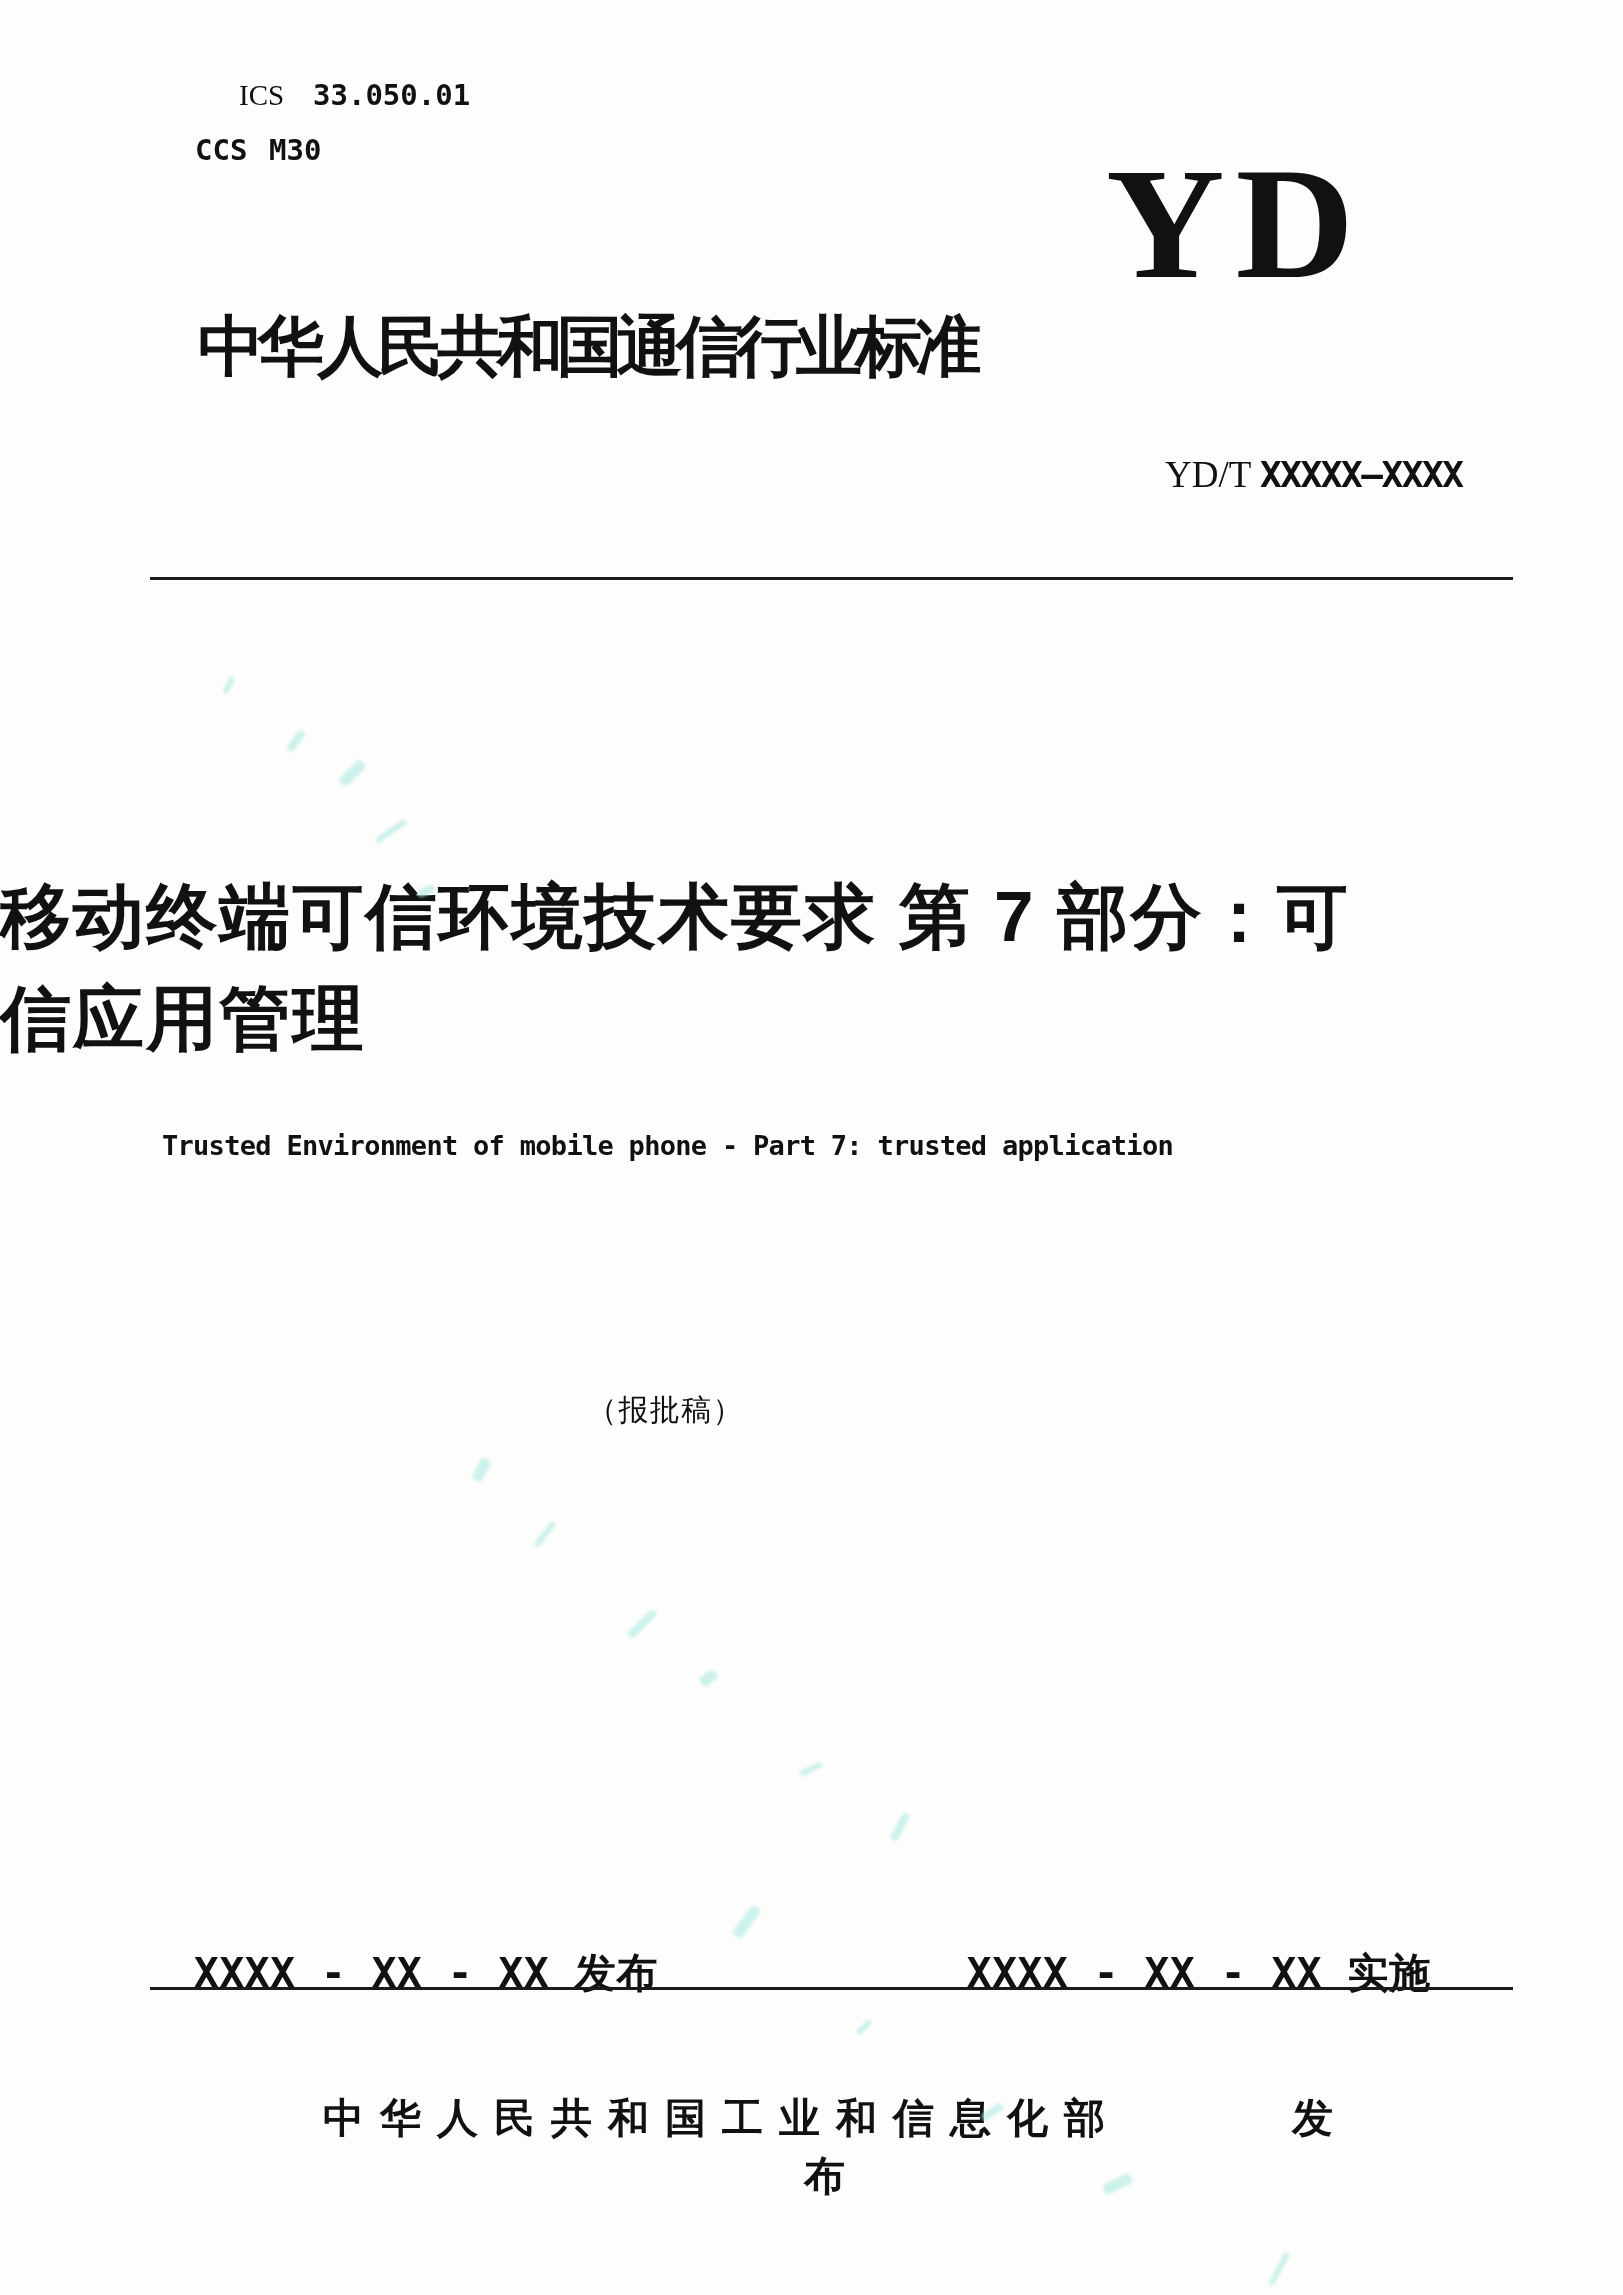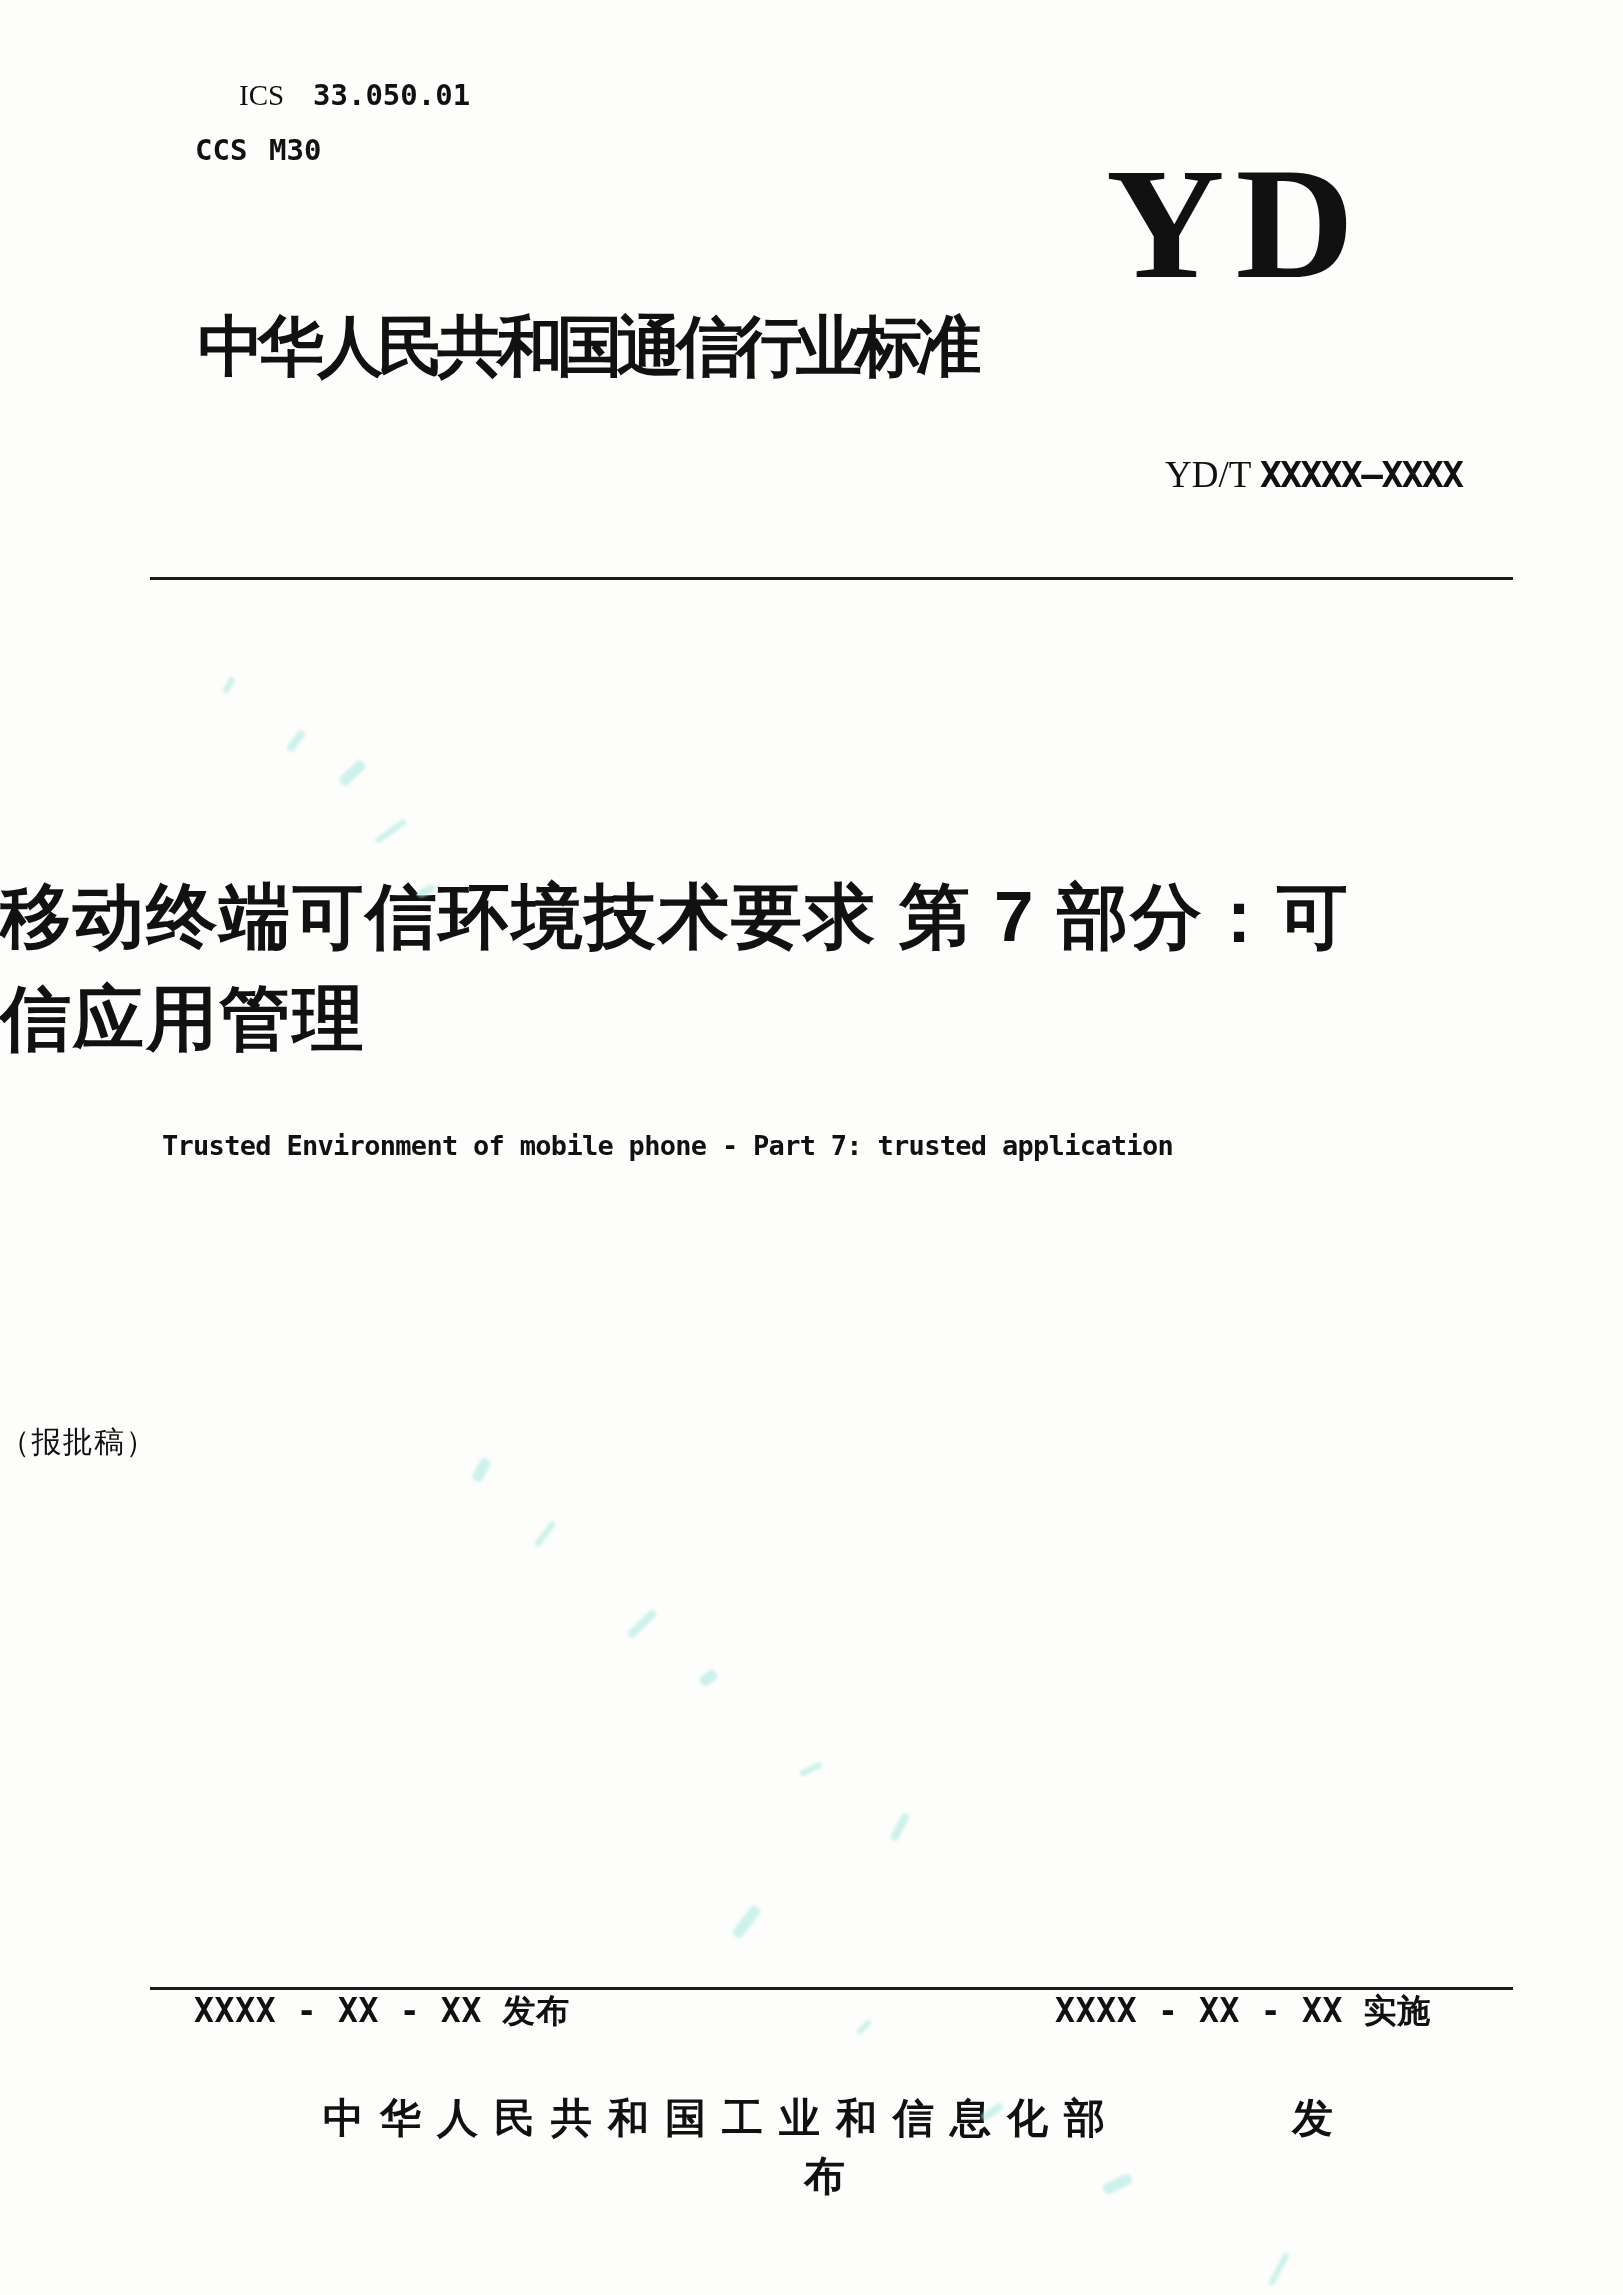--- a/index.html
+++ b/index.html
@@ -81,34 +81,34 @@
     font-family: "DejaVu Sans Mono", monospace;
     font-size: 27px;
     font-weight: 700;
     line-height: 65px;
     letter-spacing: -0.7px;
   }
 
   
   .draft-note {
     left: 0; width: 1331px;
-    top: 1422px;
+    top: 1390px;
+    text-align: center;
     font-family: "Liberation Serif", serif;
     font-size: 30px;
     letter-spacing: 1.4px;
   }
 
   
   .date-line {
     top: 1946px;
-    font-size: 33px;
+    font-size: 41px;
     font-weight: 700;
     white-space: nowrap;
     letter-spacing: 0.7px;
-    margin-top: 43px;
   }
   .date-issue { left: 194px; }
   .date-impl { right: 193px; }
   .date-value { font-family: "DejaVu Sans Mono", monospace; font-weight: 700; }
 
   
   .publisher-line1 {
     left: 323px; top: 2090px;
     font-size: 41px;
     font-weight: 700;

